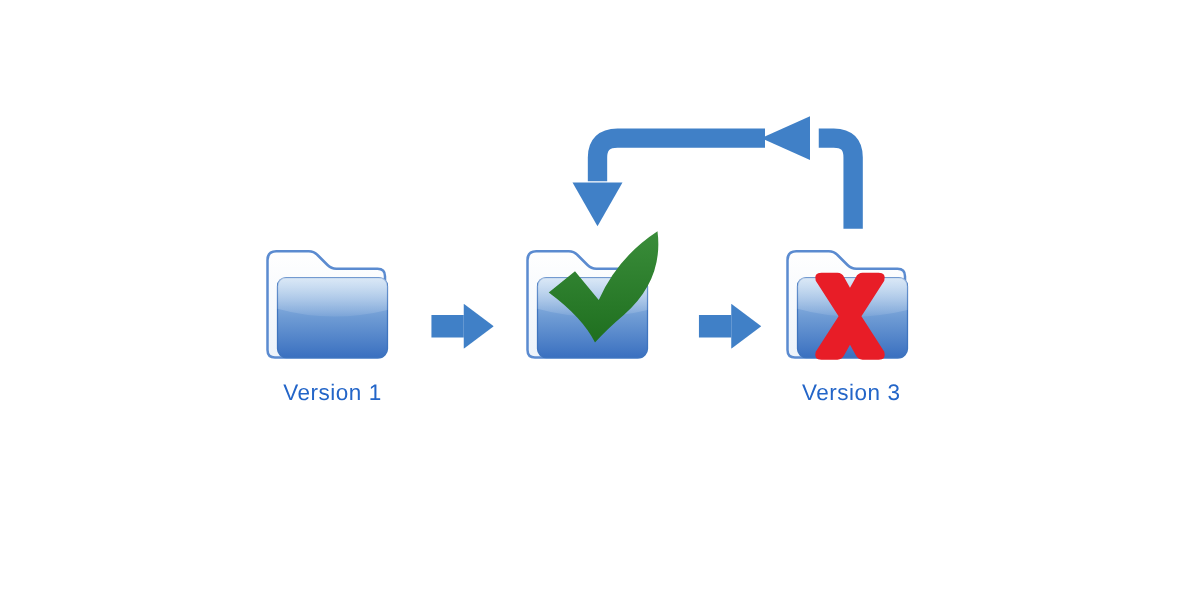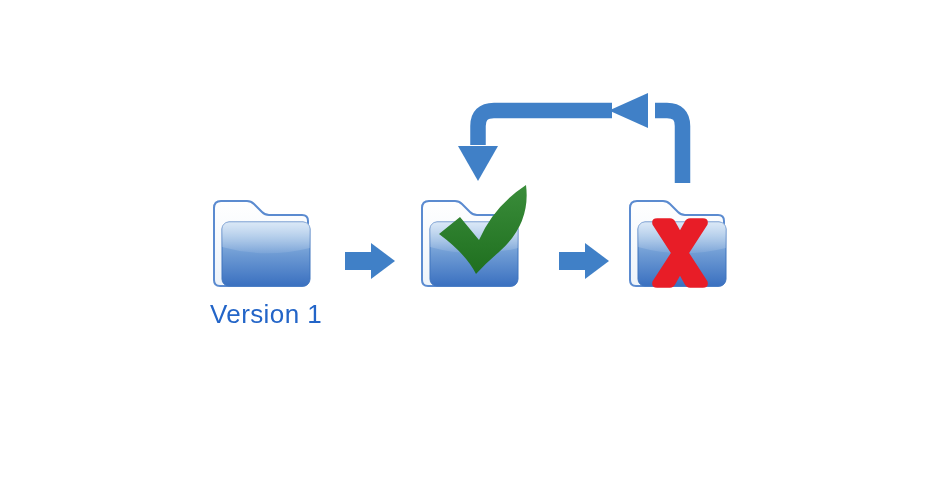--- a/index.html
+++ b/index.html
@@ -36,21 +36,21 @@
   }
   .badge-check{left:18px;top:-12px;}
   .badge-x{left:22px;top:20px;}
   .flow-arrow{position:absolute;}
   .loop-arrow{position:absolute;left:440px;top:85px;}
   .folder-label{
     position:absolute;
     top:301px;
     width:220px;
     text-align:center;
-    font-size:26px;
+    font-size:18px;
     line-height:26px;
     letter-spacing:0.4px;
     color:var(--label-text);
     font-weight:500;
   }
   .label-1{left:156px;}
   .label-2{left:360px;}
   .label-3{left:571px;}
 </style>
 </head>
@@ -148,14 +148,15 @@
       <path d="M 4 12 Q 4 5 11 5 L 37 5 Q 41 5 44 8 L 52 16 Q 55 19 59 19 L 92 19 Q 98 19 98 25 L 98 84 Q 98 90 92 90 L 10 90 Q 4 90 4 84 Z" fill="url(#back3)" stroke="var(--folder-outline)" stroke-width="2" stroke-linejoin="round"></path>
       <rect x="12" y="26" width="88" height="64" rx="7" fill="url(#front3)" stroke="#3E74BE" stroke-width="1"></rect>
       <path d="M 19 26 L 93 26 Q 100 26 100 33 L 100 52 Q 55 63 12 51 L 12 33 Q 12 26 19 26 Z" fill="url(#gloss3)"></path>
     </svg>
     <svg class="badge badge-x" width="64" height="74" viewBox="0 0 70 80">
       <path d="M 5 9 Q 3 2 10 2 L 24 2 Q 28 2 30 6 L 35 15 L 40 6 Q 42 2 46 2 L 60 2 Q 67 2 65 9 L 45 40 L 65 71 Q 67 78 60 78 L 46 78 Q 42 78 40 74 L 35 65 L 30 74 Q 28 78 24 78 L 10 78 Q 3 78 5 71 L 25 40 Z" fill="var(--x-red)"></path>
     </svg>
   </div>
 
   <div class="folder-label label-1">Version 1</div>
+  <div class="folder-label label-3">Version 3</div>
 
 </div>
 
 </body></html>

